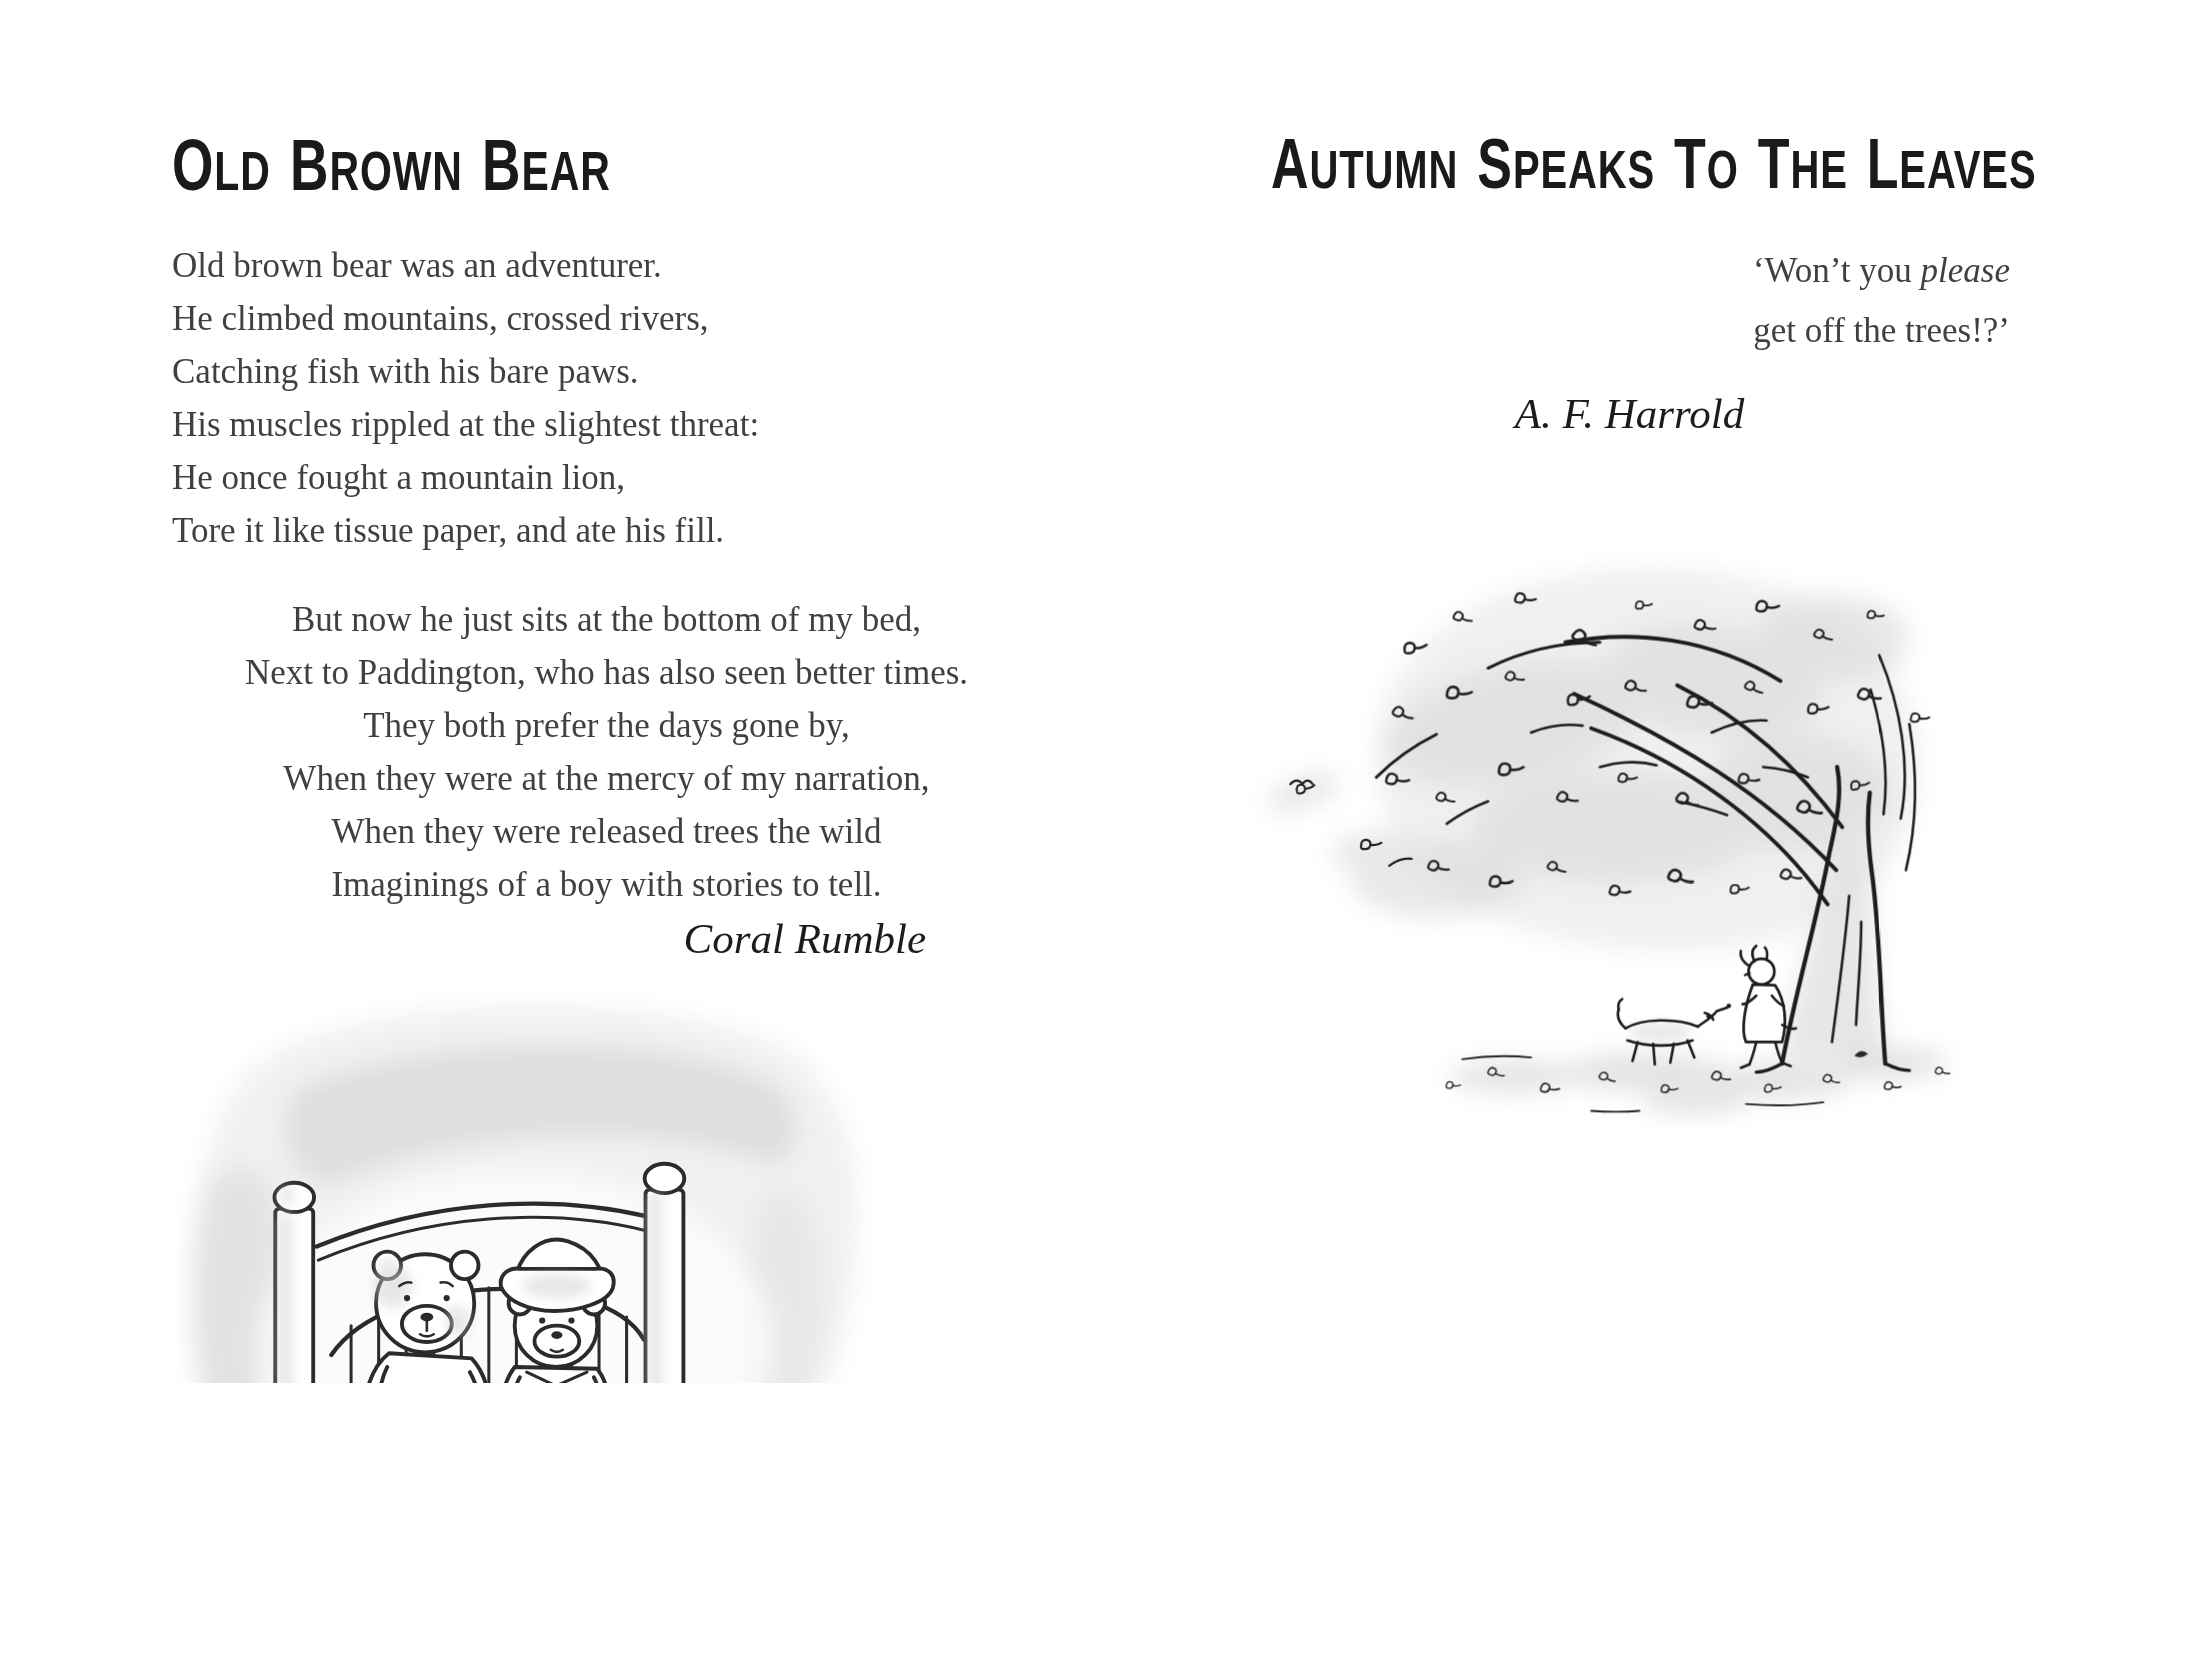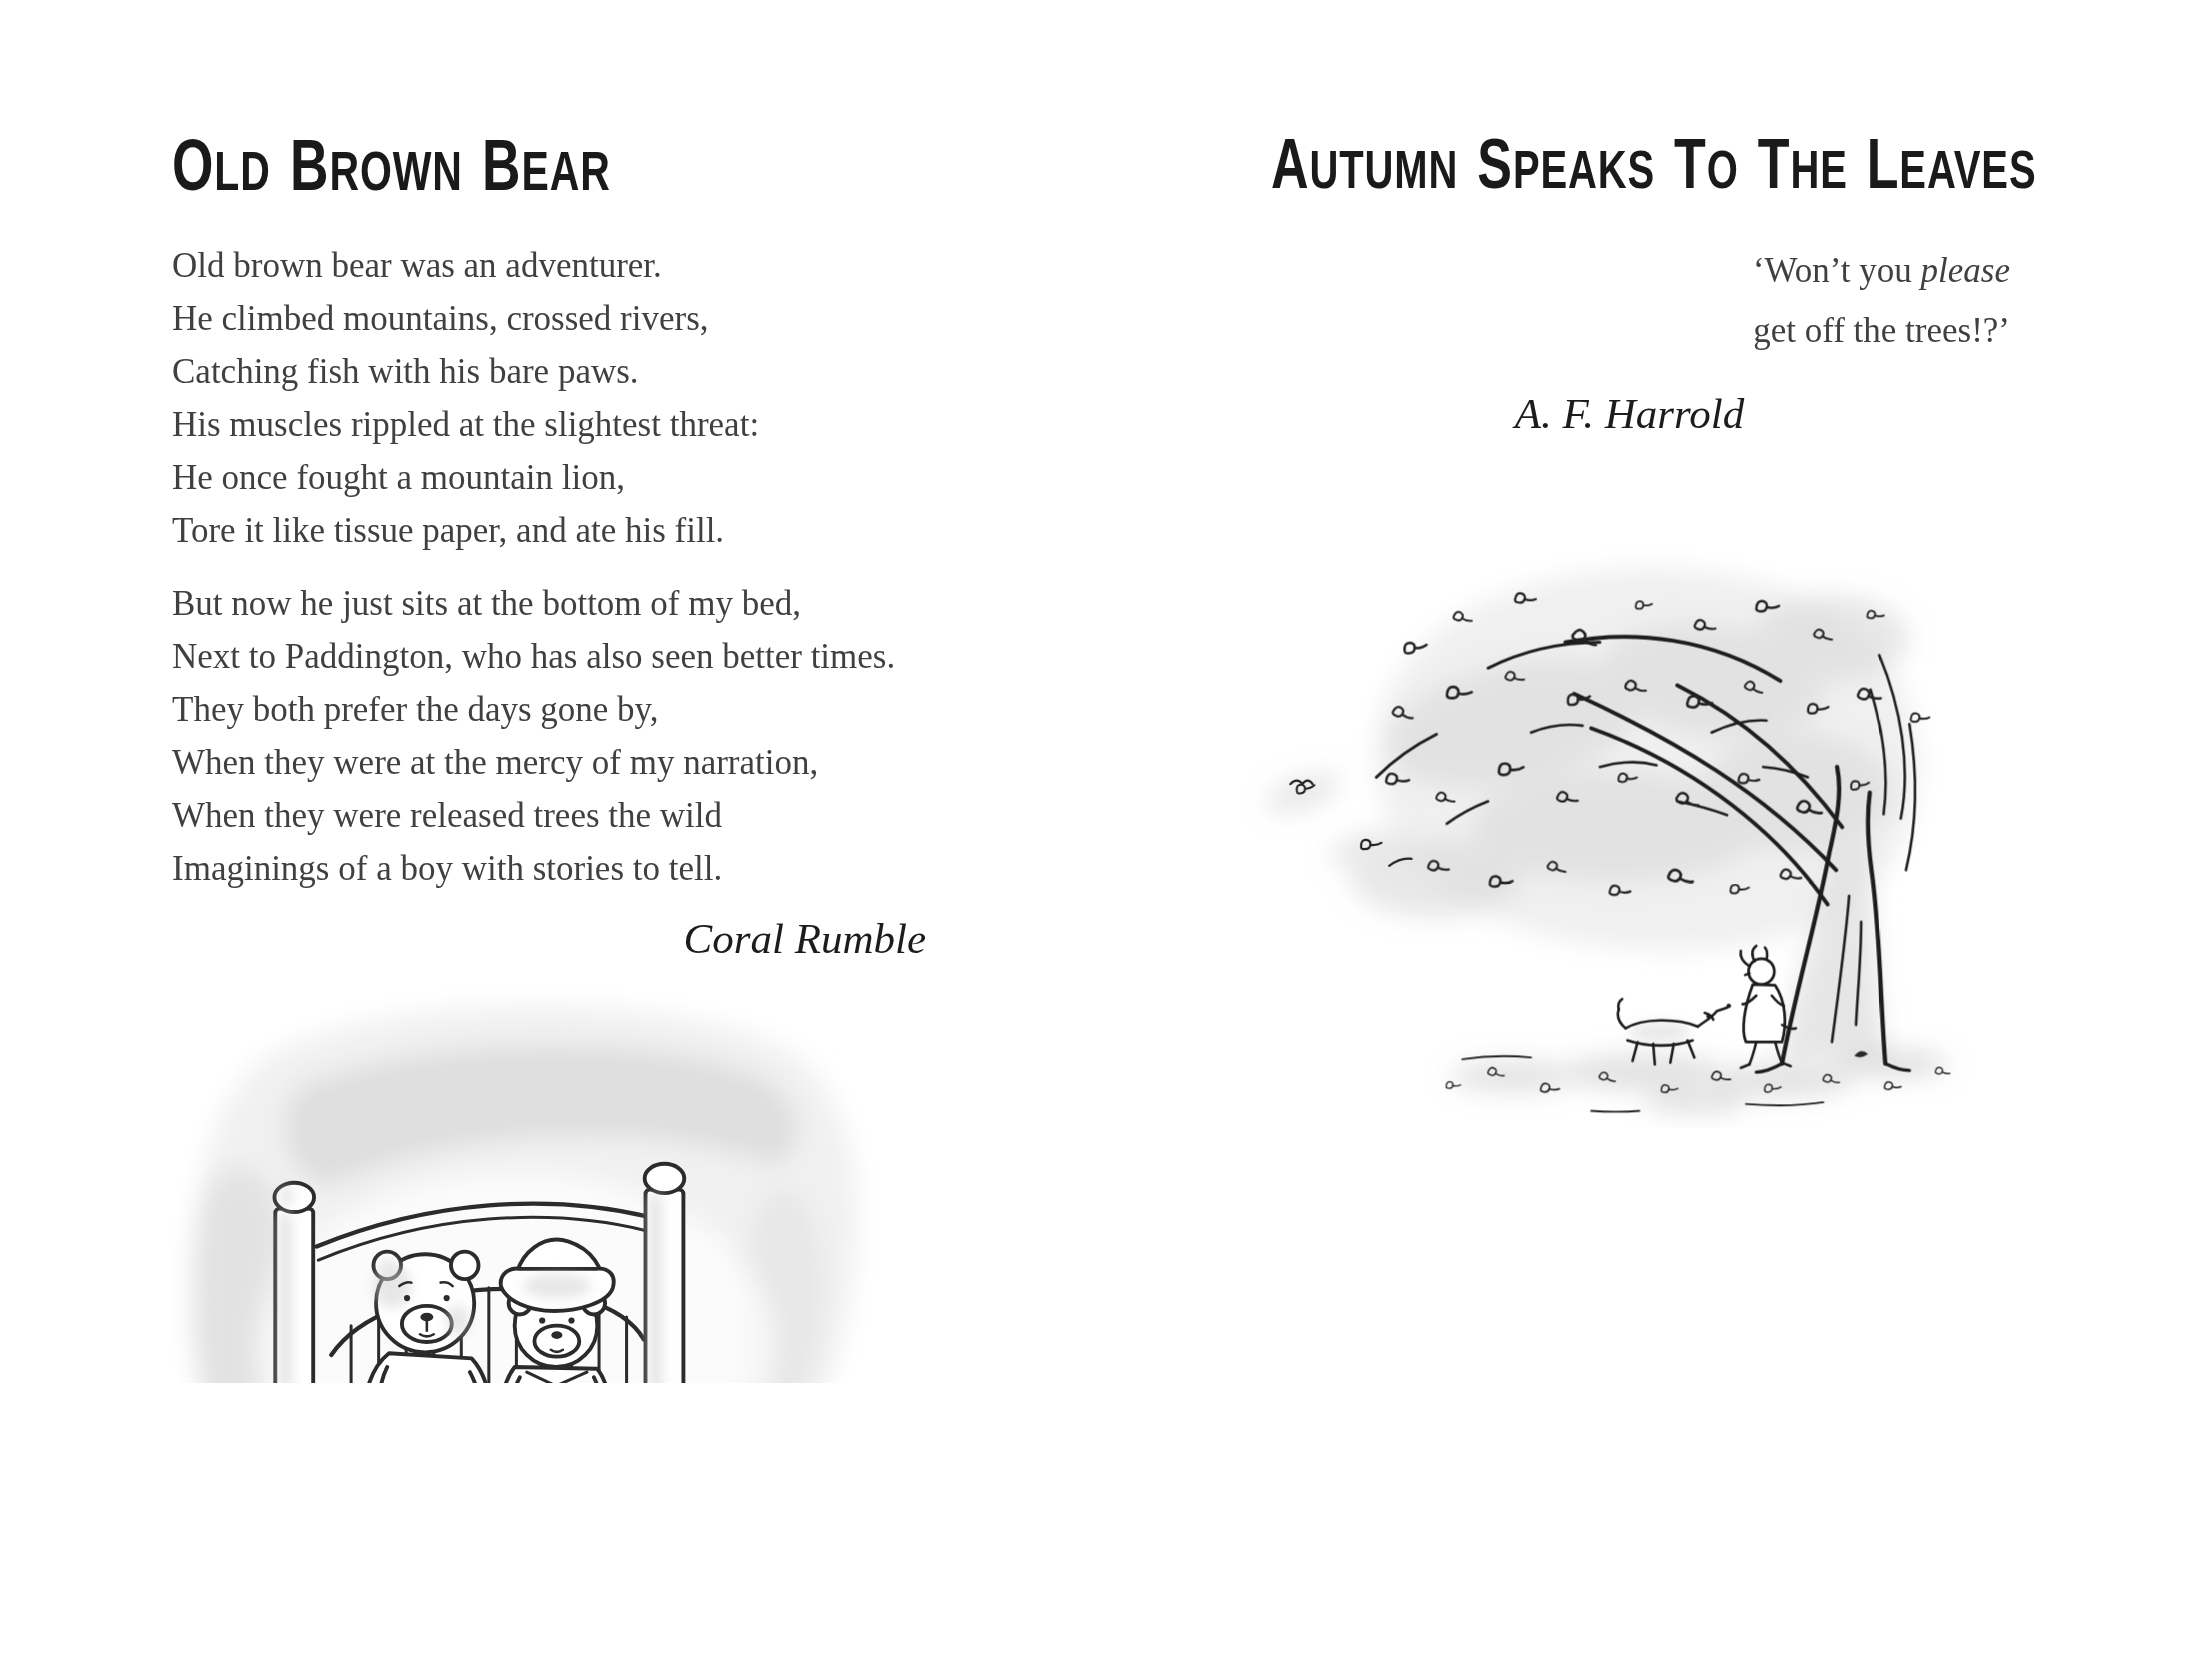--- a/index.html
+++ b/index.html
@@ -21,21 +21,21 @@
     transform:scaleY(1.35);transform-origin:left top;white-space:nowrap;
     text-transform:uppercase;
   }
   .page.left .title{left:172px;top:129px;font-size:41px;}
   .page.right .title{left:170px;top:129px;font-size:40px;}
   .ti{font-size:1.3em;}
 
   .poem{position:absolute;font-size:35px;line-height:53px;color:#404040;}
   .page.left .poem{left:172px;top:239px;width:869px;}
   .stanza{margin:0;}
-  .stanza + .stanza{margin-top:20px;}
+  .stanza + .stanza{margin-top:36px;text-align:center;}
   .line{display:block;white-space:nowrap;}
 
   .page.right .poem{left:148px;top:241px;width:761px;text-align:right;line-height:60px;}
   .it{font-style:italic;}
 
   .attribution{
     position:absolute;margin:0;font-style:italic;font-size:43px;color:#1c1c1c;
   }
   .page.left .attribution{left:172px;top:914px;width:754px;text-align:right;}
   .page.right .attribution{left:148px;top:389px;width:761px;text-align:center;}

